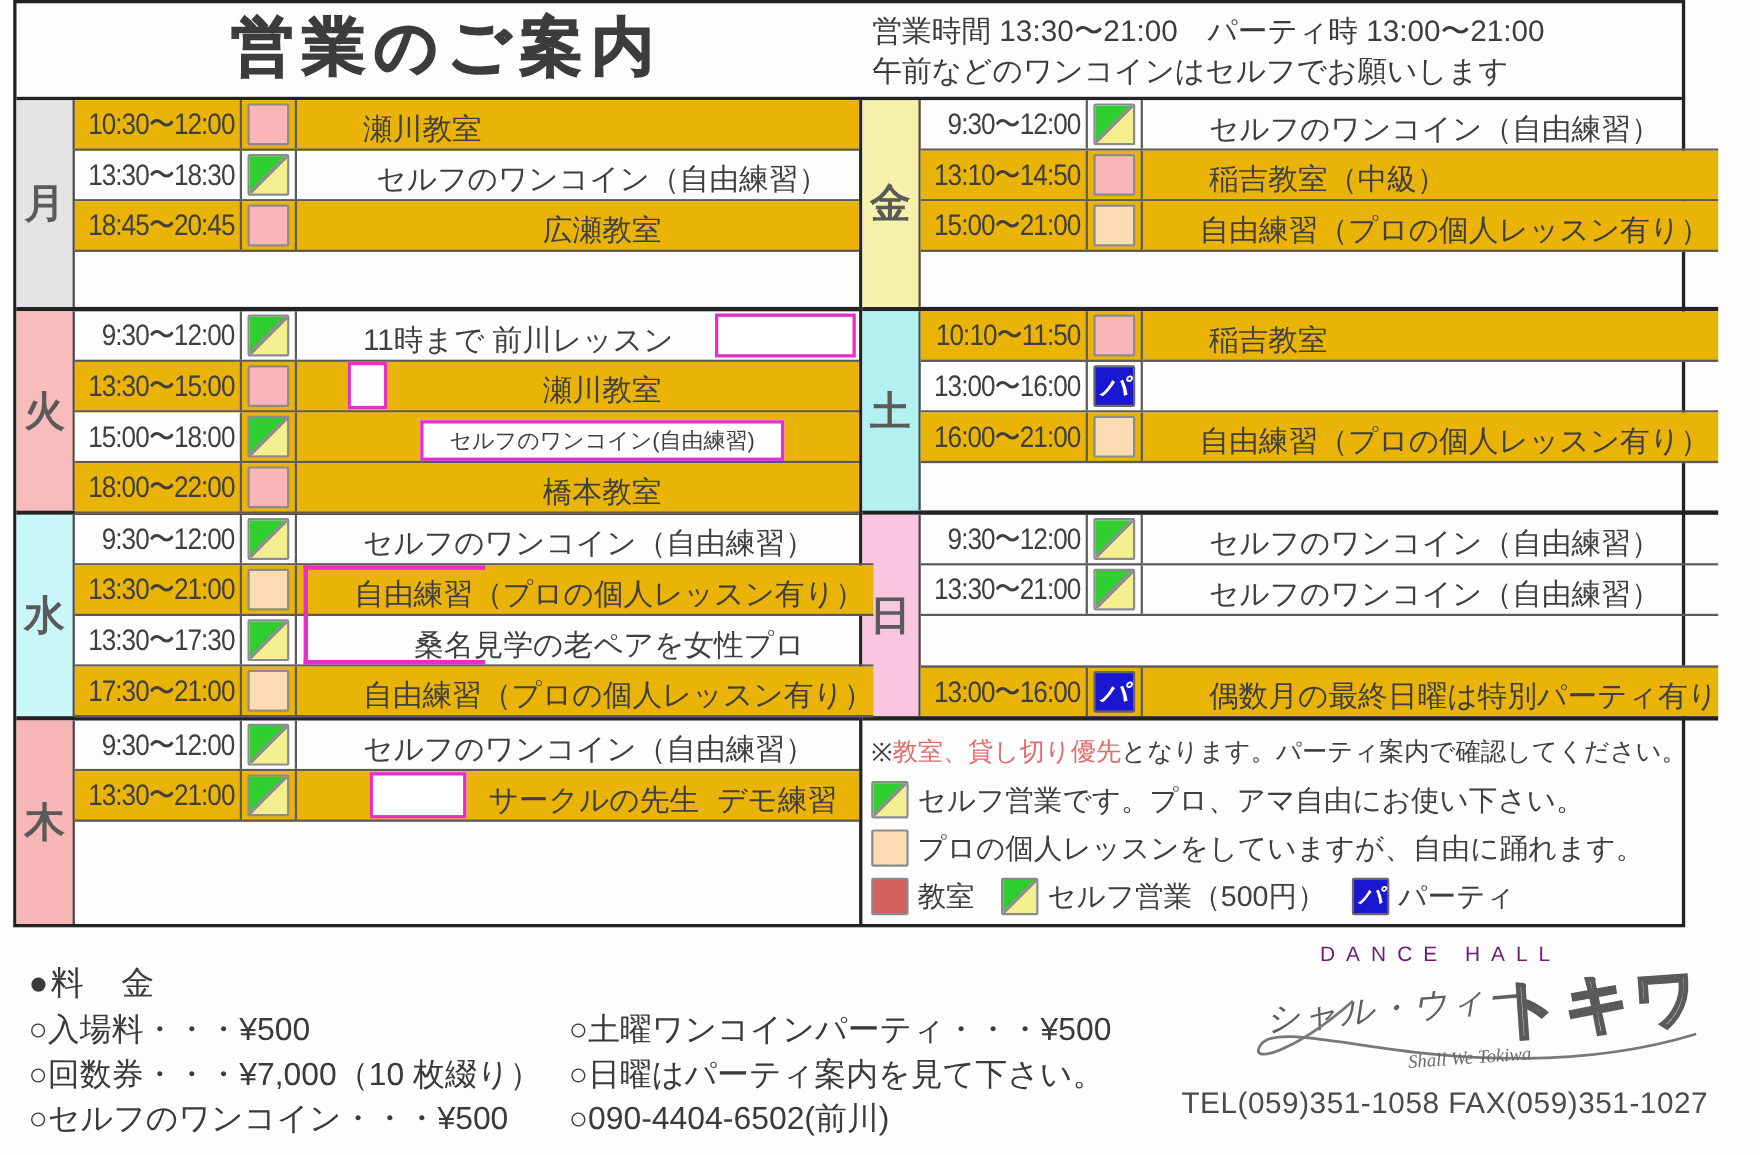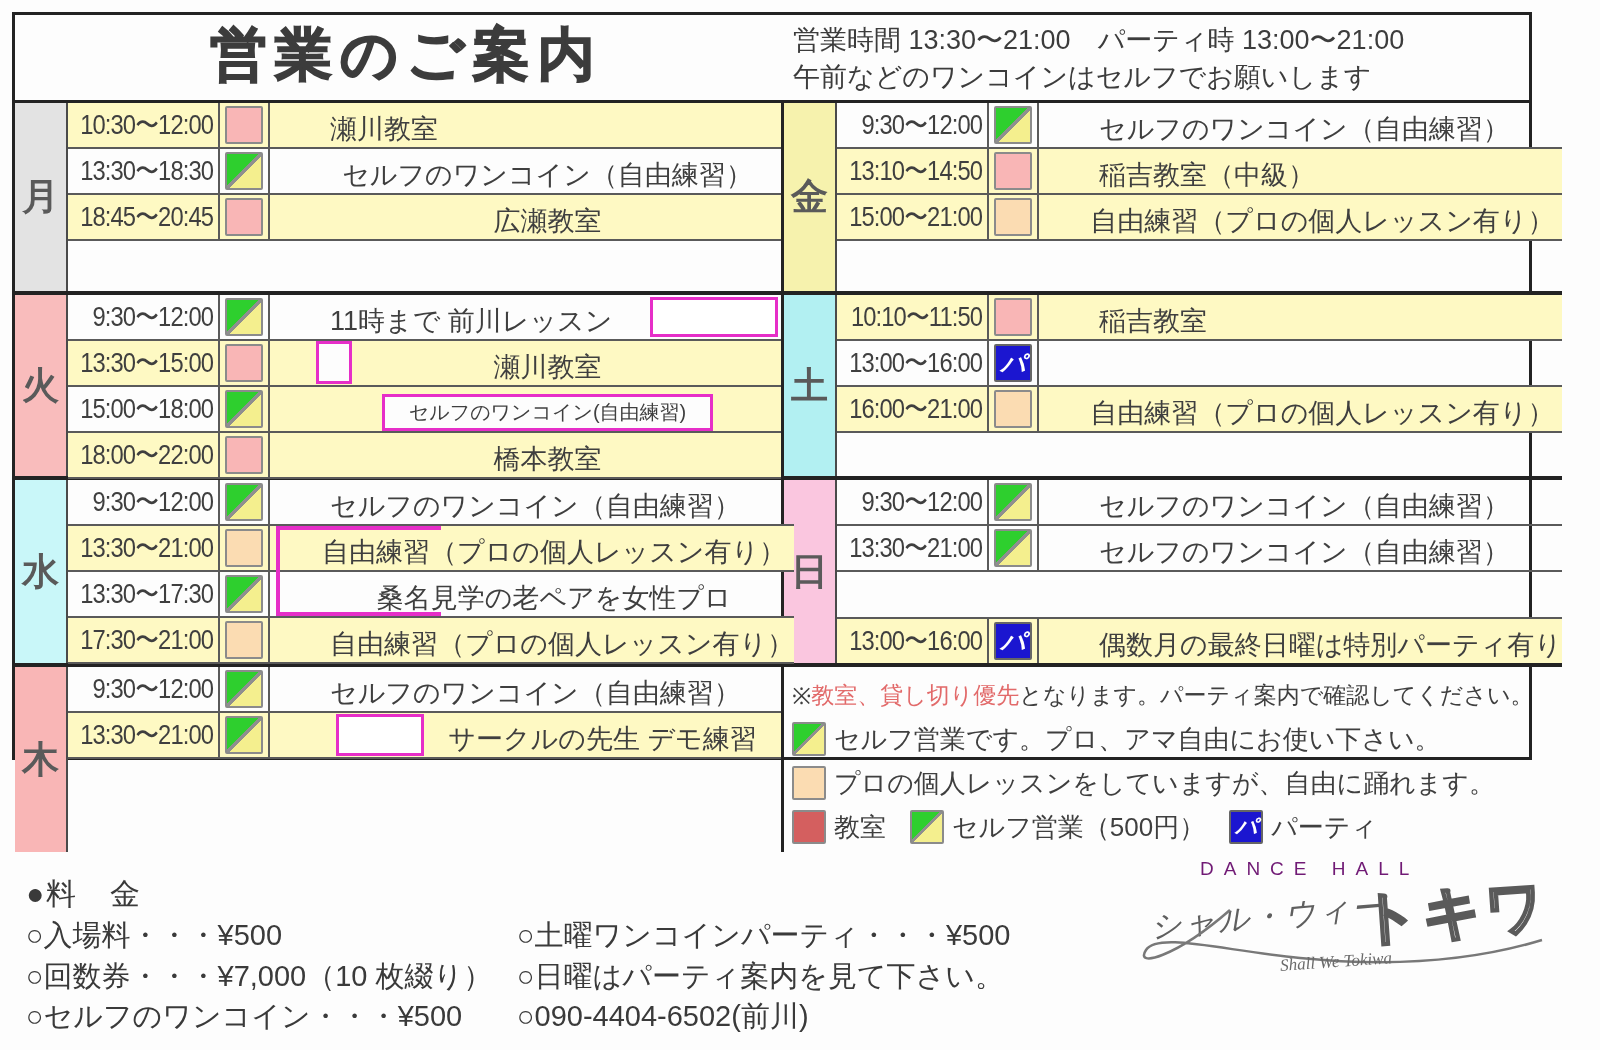--- a/index.html
+++ b/index.html
@@ -1,39 +1,39 @@
 <!DOCTYPE html>
 <html><head>
 <meta charset="utf-8">
 <style>
   html,body{margin:0;padding:0;background:#ffffff;}
   .page{position:relative;width:1600px;height:1050px;background:#fdfdfd;font-family:"Liberation Sans",sans-serif;color:#3f3f3f;overflow:hidden;}
-  .outer{position:absolute;left:12px;top:12px;width:1520px;height:748px;border:3px solid #232323;box-sizing:border-box;background:#fdfdfd;}
+  .outer{position:absolute;left:12px;top:0;width:1520px;height:843px;border:3px solid #232323;box-sizing:border-box;background:#fdfdfd;}
   .header{position:relative;height:88px;border-bottom:3px solid #232323;box-sizing:border-box;}
   .title{position:absolute;left:195px;top:2px;font-size:57px;font-weight:bold;letter-spacing:8px;color:#3c3c3c;-webkit-text-stroke:1.5px #3c3c3c;}
   .hinfo{position:absolute;left:778px;top:7px;font-size:27px;line-height:37px;color:#3c3c3c;white-space:nowrap;}
   .schedule{display:flex;height:749px;}
   .half{box-sizing:border-box;}
   .half.left{width:766px;}
   .half.right{flex:1;border-left:3px solid #232323;display:flex;flex-direction:column;box-sizing:border-box;}
   .block{display:flex;box-sizing:border-box;border-bottom:4px solid #232323;}
   .half.left .block:last-child{border-bottom:none;}
   .day{width:53px;border-right:2px solid #4a4a4a;box-sizing:border-box;display:flex;align-items:center;justify-content:center;font-size:37px;font-weight:bold;color:#5a5a5a;flex:none;}
   .rows{flex:1;display:flex;flex-direction:column;position:relative;}
   .row{display:flex;height:44px;border-bottom:2px solid #5a5a5a;flex:none;}
-  .row.shaded{background:#fef9c3;}
+  .row.shaded{background:#eab308;}
   .row.row-bottom{margin-top:auto;border-top:2px solid #5a5a5a;border-bottom:none;}
   .time{width:152px;border-right:2px solid #5a5a5a;box-sizing:border-box;display:flex;align-items:center;justify-content:flex-end;padding-right:5px;font-size:27px;white-space:nowrap;flex:none;}
   .time .tt{transform:scaleX(.88);transform-origin:right center;display:inline-block;letter-spacing:-1px;}
   .row.shaded .time.white{background:#fdfdfd;}
   .iconc{width:50px;border-right:2px solid #5a5a5a;box-sizing:border-box;display:flex;align-items:center;justify-content:center;flex:none;}
   .act{flex:1;display:flex;align-items:flex-end;position:relative;font-size:27px;white-space:nowrap;margin-left:44px;}
   .act.left{padding-left:16px;}
   .act.center{justify-content:center;}
-  .act.has-left-box{padding-left:20px;}
+  .act.has-left-box{padding-left:20px;font-family:Liberation Mono, monospace;}
   .act.has-left-box .txt{flex:1;text-align:center;}
   .ic{width:38px;height:38px;border:2px solid #8b8b8b;box-sizing:border-box;border-radius:2px;flex:none;}
   .ic-classroom{background:#f9b6b6;}
   .ic-free{background:#fbdcb2;}
   .ic-self{background:linear-gradient(135deg,#2ecf2e 0%,#2ecf2e 46%,#8f8f8f 46%,#8f8f8f 53%,#f4ef8e 53%,#f4ef8e 100%);}
   .ic-classroom-dark{background:#d45f5f;}
   .ic-party{background:#1b16d0;display:flex;align-items:center;justify-content:center;color:#ffffff;font-weight:bold;font-size:25px;font-style:italic;border-color:#666;}
   .mg-after{width:128px;height:40px;margin-left:auto;margin-right:3px;border:3px solid #e62ec8;background:#ffffff;box-sizing:border-box;align-self:center;flex:none;}
   .mg-small{position:absolute;left:2px;top:0px;width:36px;height:43px;border:3px solid #e62ec8;background:#fdfdfd;box-sizing:border-box;}
   .mg-left{width:88px;height:42px;border:3px solid #e62ec8;background:#ffffff;box-sizing:border-box;margin-left:2px;flex:none;align-self:center;}
@@ -385,14 +385,15 @@
     <div class="fee" style="left:505px;top:99px">○日曜はパーティ案内を見て下さい。</div>
     <div class="fee" style="left:505px;top:139px">○090-4404-6502(前川)</div>
 
     <div class="logo-dh">DANCE HALL</div>
     <div class="logo-script">シャル・ウィー</div>
     <div class="logo-main">トキワ</div>
     <svg class="logo-swoosh" width="420" height="70" viewBox="0 0 420 70">
       <path d="M100,4 C45,52 4,62 16,44 C28,26 90,44 170,52 C260,61 340,56 412,34" fill="none" stroke="#787878" stroke-width="2.5"></path>
     </svg>
     <div class="logo-sub">Shall We Tokiwa</div>
+    <div class="telfax">TEL(059)351-1058 FAX(059)351-1027</div>
   </div>
 </div>
 
 </body></html>

